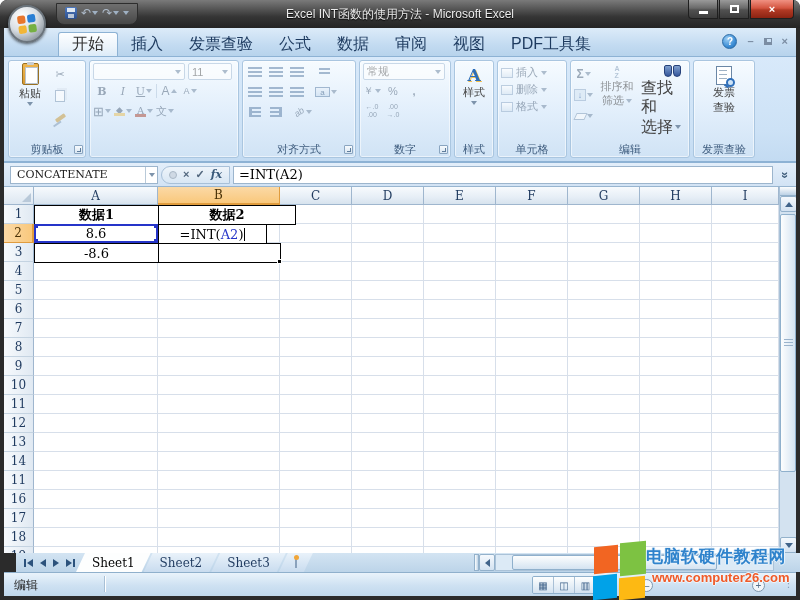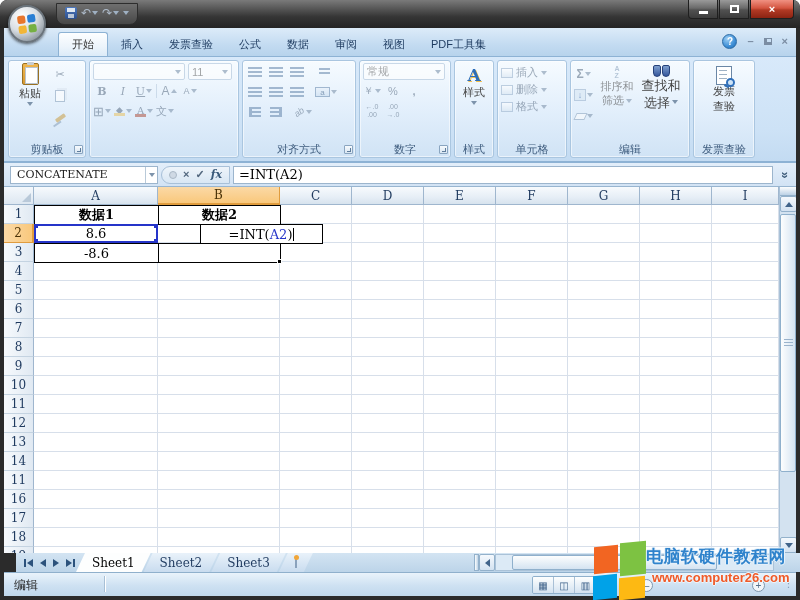--- a/index.html
+++ b/index.html
@@ -28,21 +28,21 @@
       background:linear-gradient(#9a9a9a,#6a6a6a 45%,#515151 55%,#3c3c3c);}
   .wc.min{width:30px;border-radius:0 0 0 4px;}
   .wc.res{width:30px;}
   .wc.close{width:44px;border-radius:0 0 4px 0;background:linear-gradient(#f09182,#d4543f 45%,#b23a25 55%,#8c2312);font-weight:bold;}
   .minbar{width:9px;height:3px;background:#fff;margin-top:7px;}
   .resbox{width:9px;height:8px;border:2px solid #fff;background:transparent;}
   
   #tabrow{position:absolute;left:4px;top:28px;width:792px;height:29px;
     background:linear-gradient(#dcebf9,#c3dbf1 60%,#b7d3ec);border-bottom:1px solid #8db2d4;}
   #tabs{position:absolute;left:54px;bottom:0;display:flex;height:24px;}
-  .rtab{padding:0 13px;font-size:11px;color:#1d3a5f;display:flex;align-items:center;}
+  .rtab{padding:0 13px;font-size:16px;color:#1d3a5f;display:flex;align-items:center;}
   .rtab.active{background:linear-gradient(#fdfeff,#ecf4fb 60%,#dcebf8);border:1px solid #8db2d4;border-bottom:none;border-radius:3px 3px 0 0;color:#333;}
   #tabrow-right{position:absolute;right:8px;top:6px;display:flex;align-items:center;gap:10px;}
   .helpico{width:15px;height:15px;border-radius:50%;background:radial-gradient(circle at 35% 30%,#9fd0f5,#3f8fd6 60%,#1f6ab2);
     color:#fff;font-size:10px;font-weight:bold;display:flex;align-items:center;justify-content:center;border:1px solid #2a6aa5;}
   .wbc{color:#7b8da3;font-size:11px;font-weight:bold;line-height:1;}
   .wbc .resbox{border-color:#7b8da3;width:8px;height:7px;border-width:1px 1px 1px 1px;box-shadow:2px -2px 0 -0px #7b8da3 inset;}
   
   #ribbon{position:absolute;left:4px;top:57px;width:792px;height:106px;
     background:linear-gradient(#d8e9fa,#cde2f6 70%,#c3dbf2);border-bottom:2px solid #8db2d4;display:flex;gap:3px;padding:3px 0 2px 4px;}
   .grp{position:relative;border:1px solid #aac6e0;border-radius:3px;height:98px;display:flex;flex-direction:column;
@@ -164,20 +164,21 @@
     text-shadow:1px 0 0 #e8f2fa,-1px 0 0 #e8f2fa,0 1px 0 #e8f2fa,0 -1px 0 #e8f2fa;}
   #wm-url{position:absolute;left:66px;top:28px;font-size:13px;font-weight:bold;color:#f05a28;white-space:nowrap;
     text-shadow:1px 0 0 #eef5fb,-1px 0 0 #eef5fb,0 1px 0 #eef5fb,0 -1px 0 #eef5fb;}
 </style>
 </head>
 <body>
 
 <div id="win">
 
   <div id="titlebar">
+    <div id="title-text">Excel INT函数的使用方法 - Microsoft Excel</div>
     <div class="qat">
       <span class="qbtn">
           <span class="saveico"></span>
         </span>
       <span class="qbtn">
           <span>↶</span>
           <span class="tri"></span>
         </span>
       <span class="qbtn">
           <span>↷</span>
@@ -449,40 +450,40 @@
           <span class="azico">
               <span>A</span>
               <span>Z</span>
             </span>
           <span>排序和</span>
           <span style="display:flex;align-items:center;gap:2px">
               <span>筛选</span>
               <span class="tri"></span>
             </span>
         </div>
-        <div class="bb" style="width:40px;font-size:13px;line-height:1.2;padding-top:2px;color:#444;">
+        <div class="bb" style="width:40px;font-size:16px;line-height:1.2;padding-top:2px;color:#444;align-items:flex-end;">
           <span class="binoc">
               <span></span>
               <span></span>
             </span>
           <span>查找和</span>
           <span style="display:flex;align-items:center;gap:2px">
               <span>选择</span>
               <span class="tri"></span>
             </span>
         </div>
       </div>
       <div class="grp-label">
           <span>编辑</span>
         </div>
     </div>
 
     <div class="grp" style="width:62px">
       <div class="grp-body">
-        <div class="bb" style="padding-top:3px;line-height:1.25;font-family:Liberation Mono, monospace;">
+        <div class="bb" style="padding-top:3px;line-height:1.25;">
           <span class="docico">
               <i style="top:3px"></i>
               <i style="top:7px"></i>
               <i style="top:11px"></i>
               <span class="magico"></span>
             </span>
           <span>发票</span>
           <span>查验</span>
         </div>
       </div>
@@ -752,25 +753,25 @@
           <div class="gc" style="width: 72px;"></div>
           <div class="gc" style="width: 72px;"></div>
           <div class="gc" style="width: 72px;"></div>
           <div class="gc" style="width: 72px;"></div>
           <div class="gc" style="width: 72px;"></div>
           <div class="gc" style="width: 67px;"></div>
         </div>
       </div>
 
     <div class="tcell blk hdrcell" style="left:30px;top:18px;width:125px;height:20px;">数据1</div>
-    <div class="tcell blk hdrcell" style="left:154px;top:18px;width:123px;height:20px;">数据2</div>
+    <div class="tcell blk hdrcell" style="left:154px;top:18px;width:138px;height:20px;">数据2</div>
     <div class="tcell" style="left:32px;top:39px;width:120px;height:15px;">8.6</div>
     <div class="tcell blk" style="left:30px;top:56px;width:125px;height:20px;">-8.6</div>
     <div class="tcell blk" style="left:154px;top:56px;width:123px;height:20px;"></div>
-    <div class="tcell blk" id="editcell" style="left:154px;top:37px;width:123px;height:20px;margin-left:42px;">
+    <div class="tcell blk" id="editcell" style="left:154px;top:37px;width:109px;height:20px;">
       <span>=INT(</span>
         <span class="ref">A2</span>
         <span>)</span>
         <span class="caret"></span>
     </div>
     <div id="edithandle"></div>
     <div id="refbox">
       <span class="hndl" style="left:-2px;top:-2px"></span>
         <span class="hndl" style="right:-2px;top:-2px"></span>
       <span class="hndl" style="left:-2px;bottom:-2px"></span>

